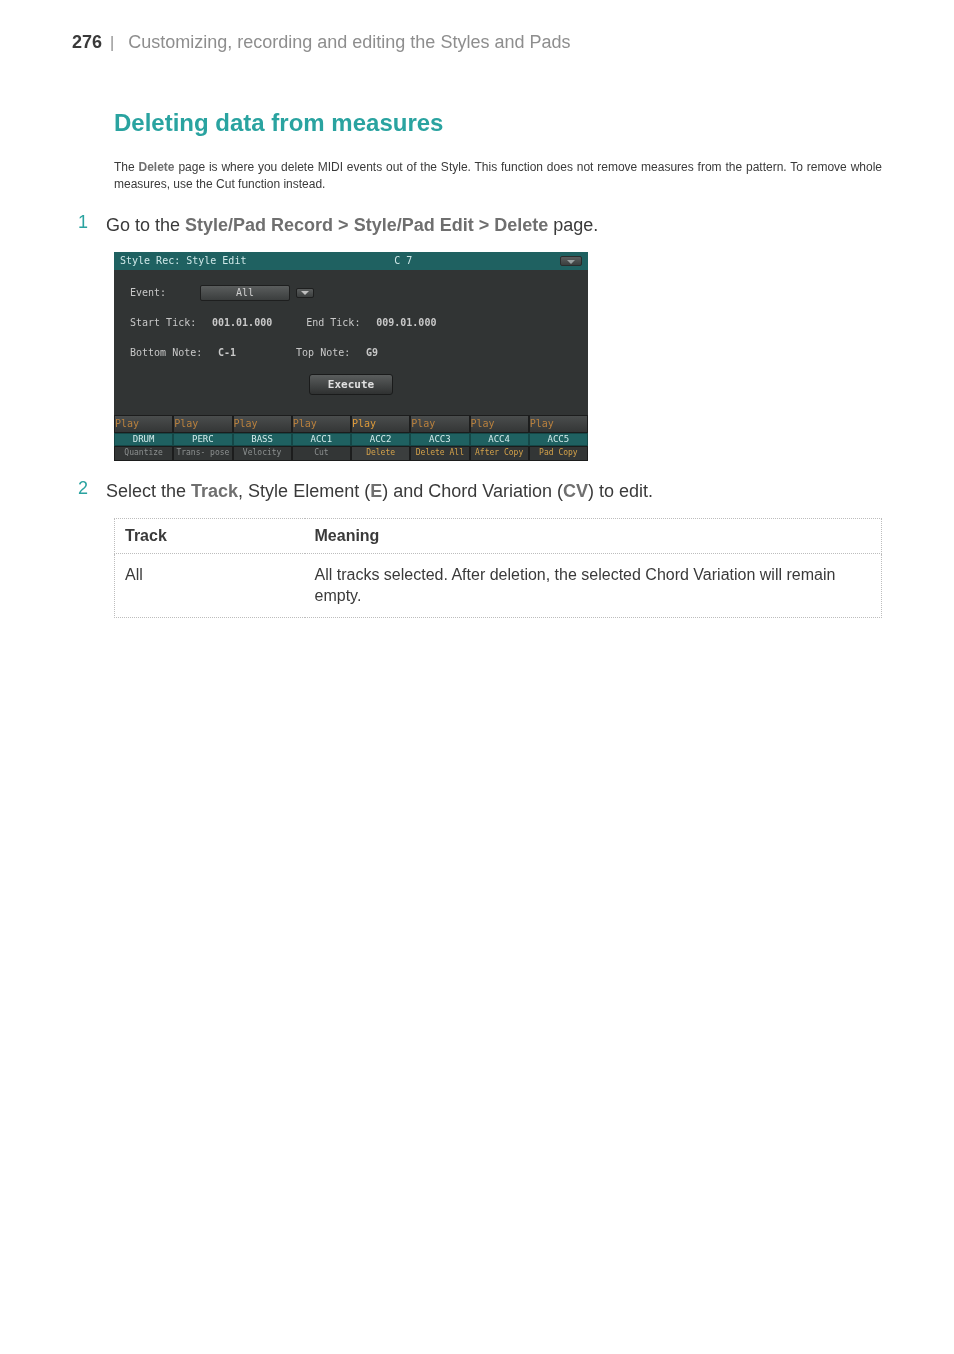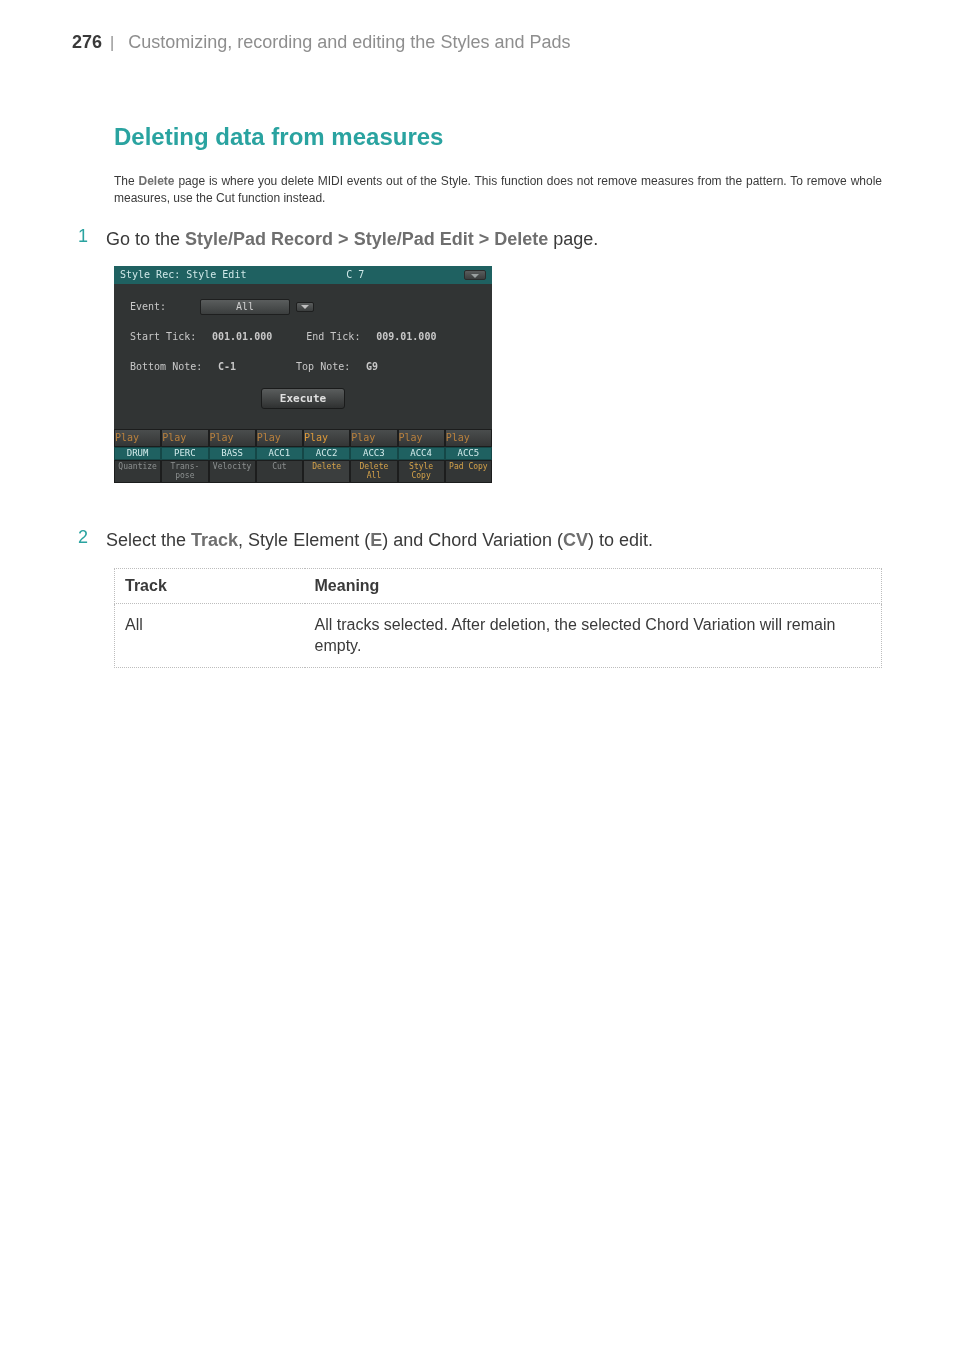--- a/index.html
+++ b/index.html
@@ -1,32 +1,32 @@
 <!DOCTYPE html>
 <html><head>
 <meta charset="utf-8">
 <style>
   * { box-sizing: border-box; margin: 0; padding: 0; }
   html, body { width: 954px; height: 1354px; background: #ffffff; font-family: "Segoe UI", Arial, sans-serif; color: #3a3a3a; }
   .page { padding: 32px 72px 0 72px; }
-  .running-head { display: flex; align-items: baseline; gap: 6px; margin-bottom: 70px; }
+  .running-head { display: flex; align-items: baseline; gap: 6px; margin-bottom: 56px; }
   .page-number { font-weight: 700; color: #3a3a3a; font-size: 18px; }
   .rh-sep { color: #8e8e8e; margin: 0 8px 0 2px; }
   .rh-title { color: #8e8e8e; font-size: 18px; }
   .content { padding-left: 42px; }
   .section-heading { color: #2aa3a0; font-size: 24px; font-weight: 700; margin-bottom: 22px; }
   .body-text { font-size: 12px; line-height: 1.45; color: #3a3a3a; text-align: justify; margin-bottom: 18px; }
   .emph { color: #6f6f6f; font-weight: 600; }
   .step-row { display: flex; align-items: flex-start; gap: 18px; margin-bottom: 14px; }
   .step-num { color: #2aa3a0; font-size: 18px; min-width: 16px; text-align: right; margin-left: -42px; }
   .step-text { font-size: 18px; line-height: 1.45; color: #3a3a3a; }
   .breadcrumb-strong { color: #6f6f6f; font-weight: 600; }
 
   
-  .device { width: 378px; margin: 8px 0 44px 0; background: #313434; font-family: "Lucida Console", monospace; font-size: 10px; color: #c8c8c8; line-height: 1; user-select: none; }
+  .device { width: 474px; margin: 8px 0 17px 0; background: #313434; font-family: "Lucida Console", monospace; font-size: 10px; color: #c8c8c8; line-height: 1; user-select: none; }
   .dev-titlebar { display: flex; align-items: center; height: 18px; background: #1f6161; color: #cfe8e8; padding: 0 6px; font-size: 10px; justify-content: space-between; }
   .dev-titlebar .center { color: #cfe8e8; }
   .dev-menu { width: 22px; height: 10px; background: linear-gradient(#5a5d5d,#3b3e3e); border: 1px solid #2a2c2c; border-radius: 2px; position: relative; }
   .dev-menu::after { content: ""; position: absolute; left: 6px; top: 3px; width: 0; height: 0; border-left: 4px solid transparent; border-right: 4px solid transparent; border-top: 4px solid #9aa0a0; }
   .dev-body { padding: 14px 16px 10px 16px; }
   .dev-row { display: flex; align-items: center; margin-bottom: 12px; min-height: 18px; }
   .dev-label { color: #c8c8c8; font-size: 10px; min-width: 70px; }
   .dev-val { color: #c8c8c8; font-size: 10px; margin-left: 6px; font-weight: bold; }
   .dev-btn { background: linear-gradient(#5a5d5d,#3b3e3e); border: 1px solid #1e1f1f; color: #cfcfcf; font-size: 10px; padding: 2px 8px; border-radius: 2px; display: inline-flex; align-items: center; gap: 6px; }
   .dev-btn.small { padding: 2px 4px; }
@@ -136,21 +136,21 @@
       </div>
       <div class="bottom-grid bg-row3">
         <div class="cell">Quantize</div>
         <div class="cell">Trans-
 pose</div>
         <div class="cell">Velocity</div>
         <div class="cell">Cut</div>
         <div class="cell active">Delete</div>
         <div class="cell orange">Delete
 All</div>
-        <div class="cell orange">Style
+        <div class="cell orange">After
 Copy</div>
         <div class="cell orange">Pad
 Copy</div>
       </div>
     </div>
 
     <div class="step-row">
       <div class="step-num">2</div>
       <div class="step-text">
         <span>Select the </span><span class="emph">Track</span><span>, Style Element (</span><span class="emph">E</span><span>) and Chord Variation (</span><span class="emph">CV</span><span>) to edit.</span>

